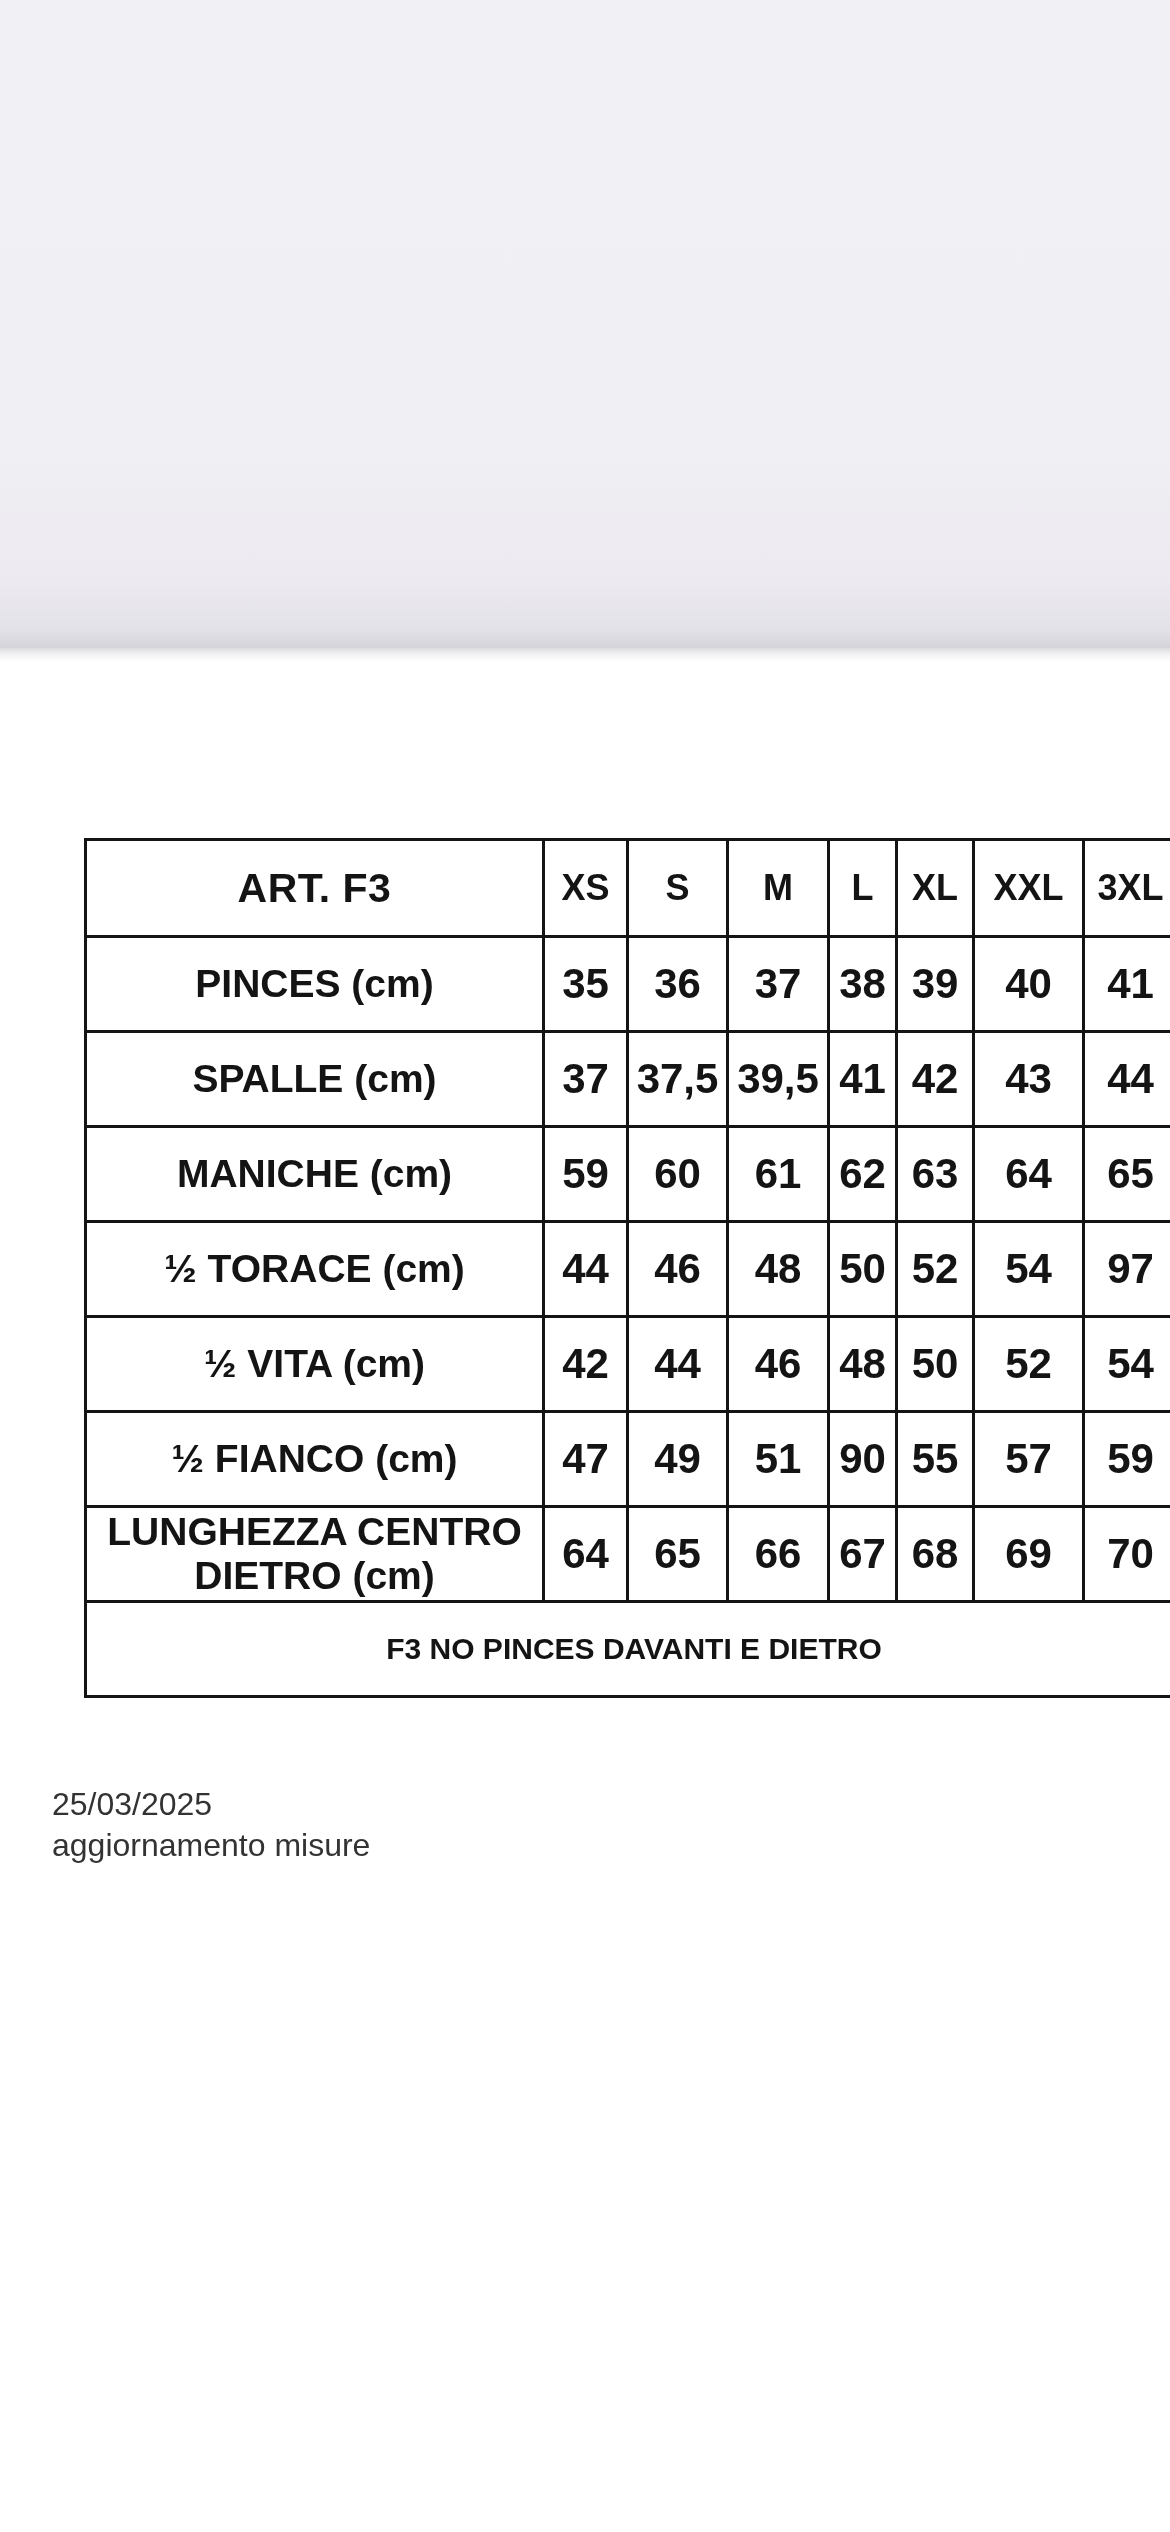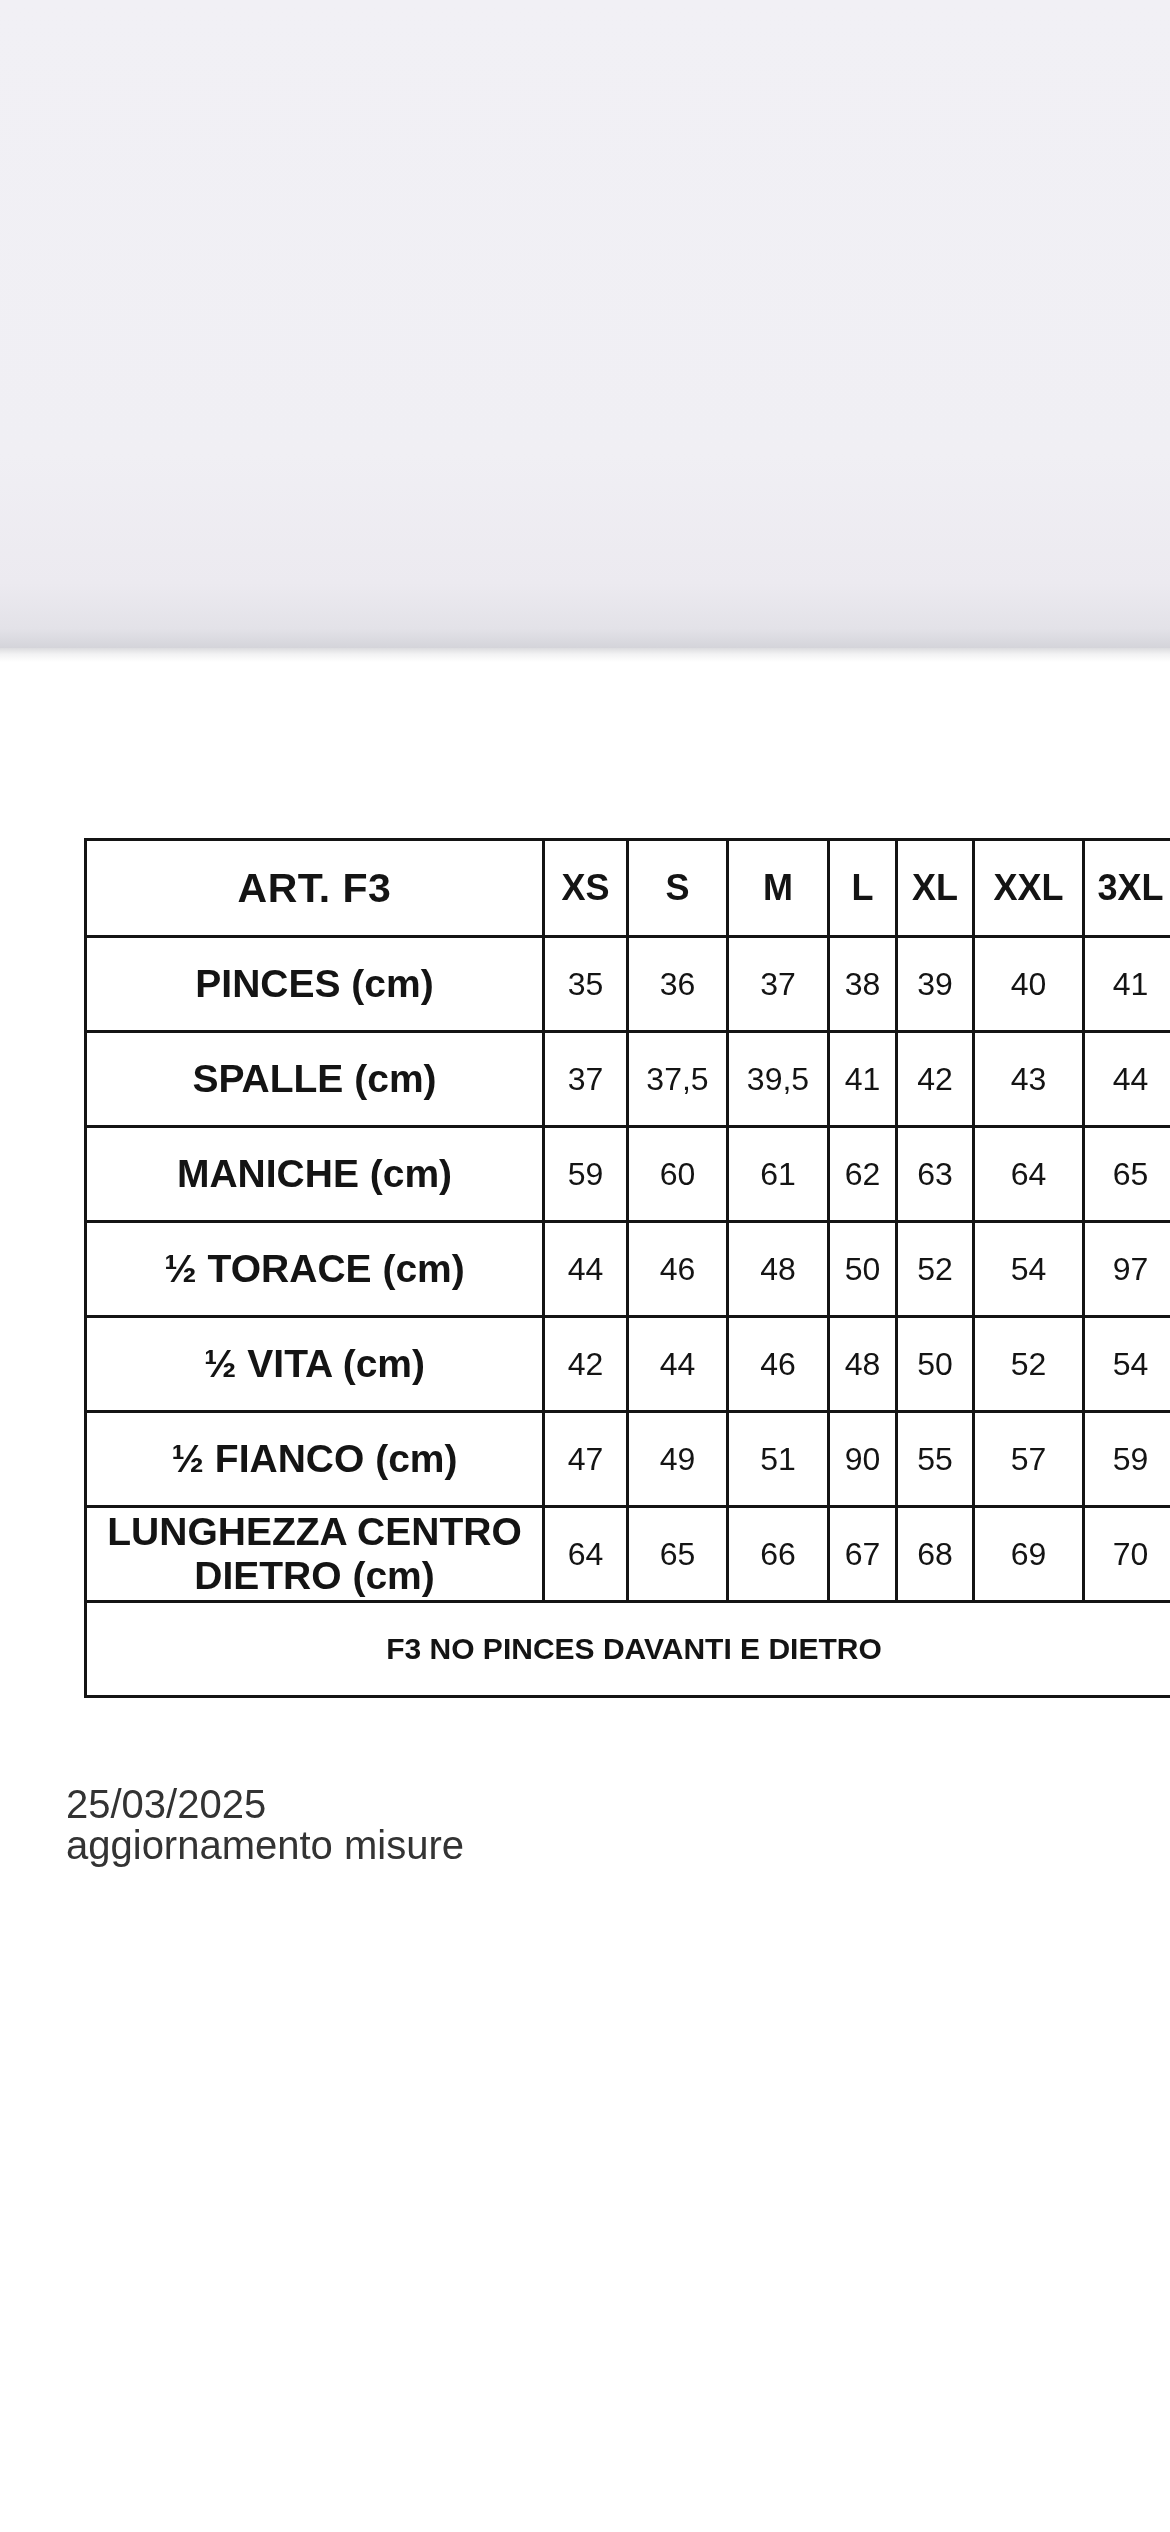--- a/index.html
+++ b/index.html
@@ -74,36 +74,36 @@
     font-size: 36px;
     font-weight: bold;
   }
   .label-cell {
     font-size: 39px;
     font-weight: bold;
     line-height: 1.13;
     padding: 0 2px;
   }
   .value-cell {
-    font-size: 32px;
-    font-weight: normal;
+    font-size: 42px;
+    font-weight: bold;
   }
   .note-cell {
     text-align: left;
     padding-left: 5px !important;
     font-size: 30px;
     font-weight: bold;
   }
 
   
   .footer-note {
     position: absolute;
-    left: 66px;
+    left: 52px;
     top: 1784px;
-    font-size: 40px;
+    font-size: 32px;
     line-height: 41px;
     color: #333333;
     font-weight: normal;
   }
 </style>
 </head>
 <body>
 
 <div class="screen">
 

